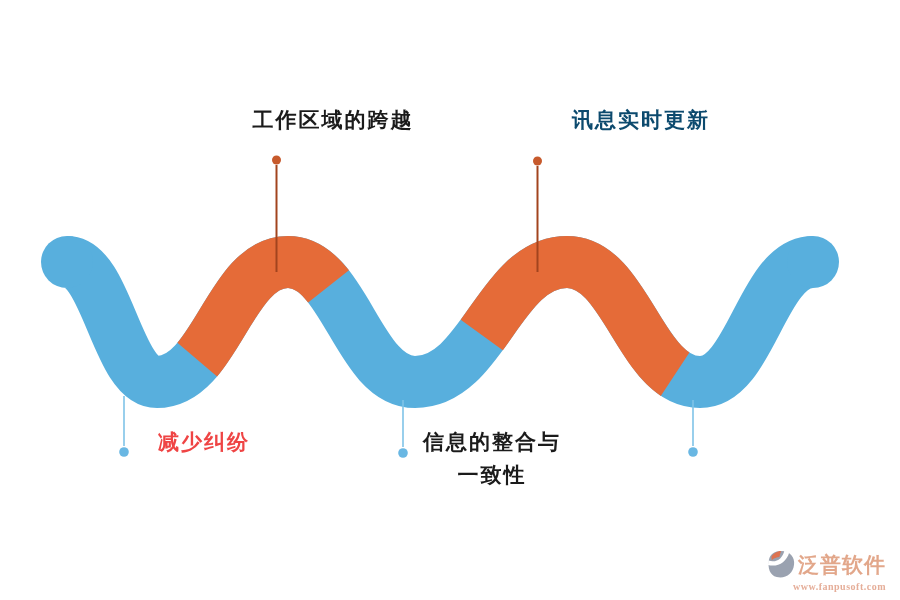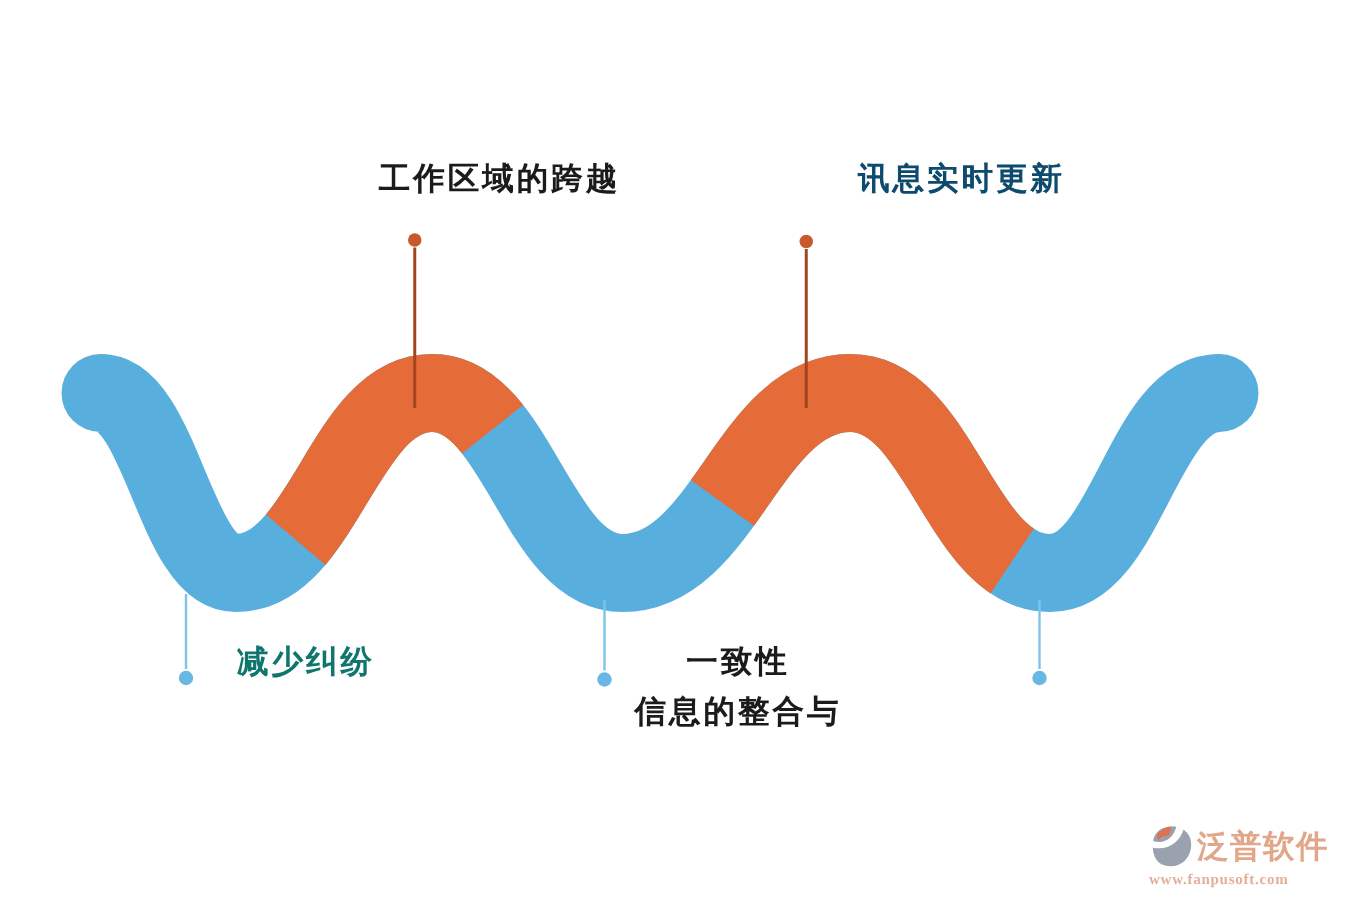--- a/index.html
+++ b/index.html
@@ -9,21 +9,21 @@
   }
   .stage{position:absolute;inset:0;width:900px;height:600px;}
   svg.wave-layer{position:absolute;left:0;top:0;}
   .callout{
     position:absolute;transform:translateX(-50%);
     color:#1b1b1b;font-weight:bold;font-size:21px;letter-spacing:2px;
     text-align:center;white-space:nowrap;line-height:33px;
   }
   .brand{
     position:absolute;right:14px;bottom:8px;width:120px;opacity:.88;
-    text-align:left;line-height:1;
+    text-align:right;line-height:1;
   }
   .brand-row{display:flex;align-items:center;justify-content:flex-end;gap:2px;}
   .brand-name{
     font-size:21px;font-weight:bold;letter-spacing:1px;color:#df9b7b;
   }
   .brand-url{
     margin-top:3px;font-family:"Liberation Serif","DejaVu Serif",serif;
     font-size:10px;font-weight:bold;color:#e2a38b;letter-spacing:.5px;
   }
 </style>
@@ -79,25 +79,25 @@
     </g>
     <g>
       <line class="bot-line" x1="693" y1="400" x2="693" y2="446" stroke="#7FC3E8" stroke-width="1.6"></line>
       <circle class="bot-dot" cx="693" cy="452" r="4.8" fill="#69B7E3"></circle>
     </g>
   </svg>
 
   <div class="callout" style="left: 333px; top: 103px; color: rgb(27, 27, 27);">工作区域的跨越</div>
   <div class="callout" style="left: 641px; top: 103px; color: #0c4a6e;">讯息实时更新</div>
 
-  <div class="callout" style="left: 204px; top: 425px; color: #0f766e;">减少纠纷</div>
+  <div class="callout" style="left: 204px; top: 425px; color: #ef4444;">减少纠纷</div>
 
   <div class="callout" style="left: 492px; top: 425px; color: rgb(27, 27, 27);">
+    <div>信息的整合与</div>
     <div>一致性</div>
-    <div>信息的整合与</div>
   </div>
 
 
   <div class="brand">
     <div class="brand-row">
       <svg width="29" height="30" viewBox="0 0 30 31">
         <path d="M15 2 C24 2 29 9 28 16 C27 26 19 31 10 29 C3 27 0.5 20 2 11 C3.2 5.5 8 2 15 2 Z" fill="#8D96A6"></path>
         <path d="M1.5 12 C10 14.5 16 10 18 1.5 L23 3.5 C20 14 11 19 1 16.5 Z" fill="#ffffff"></path>
         <path d="M4.5 8 C6.5 4.5 10.5 2 14.5 2 L12.8 8.2 C10 8.4 7 9.4 5 11.5 Z" fill="#D9603A"></path>
       </svg>

